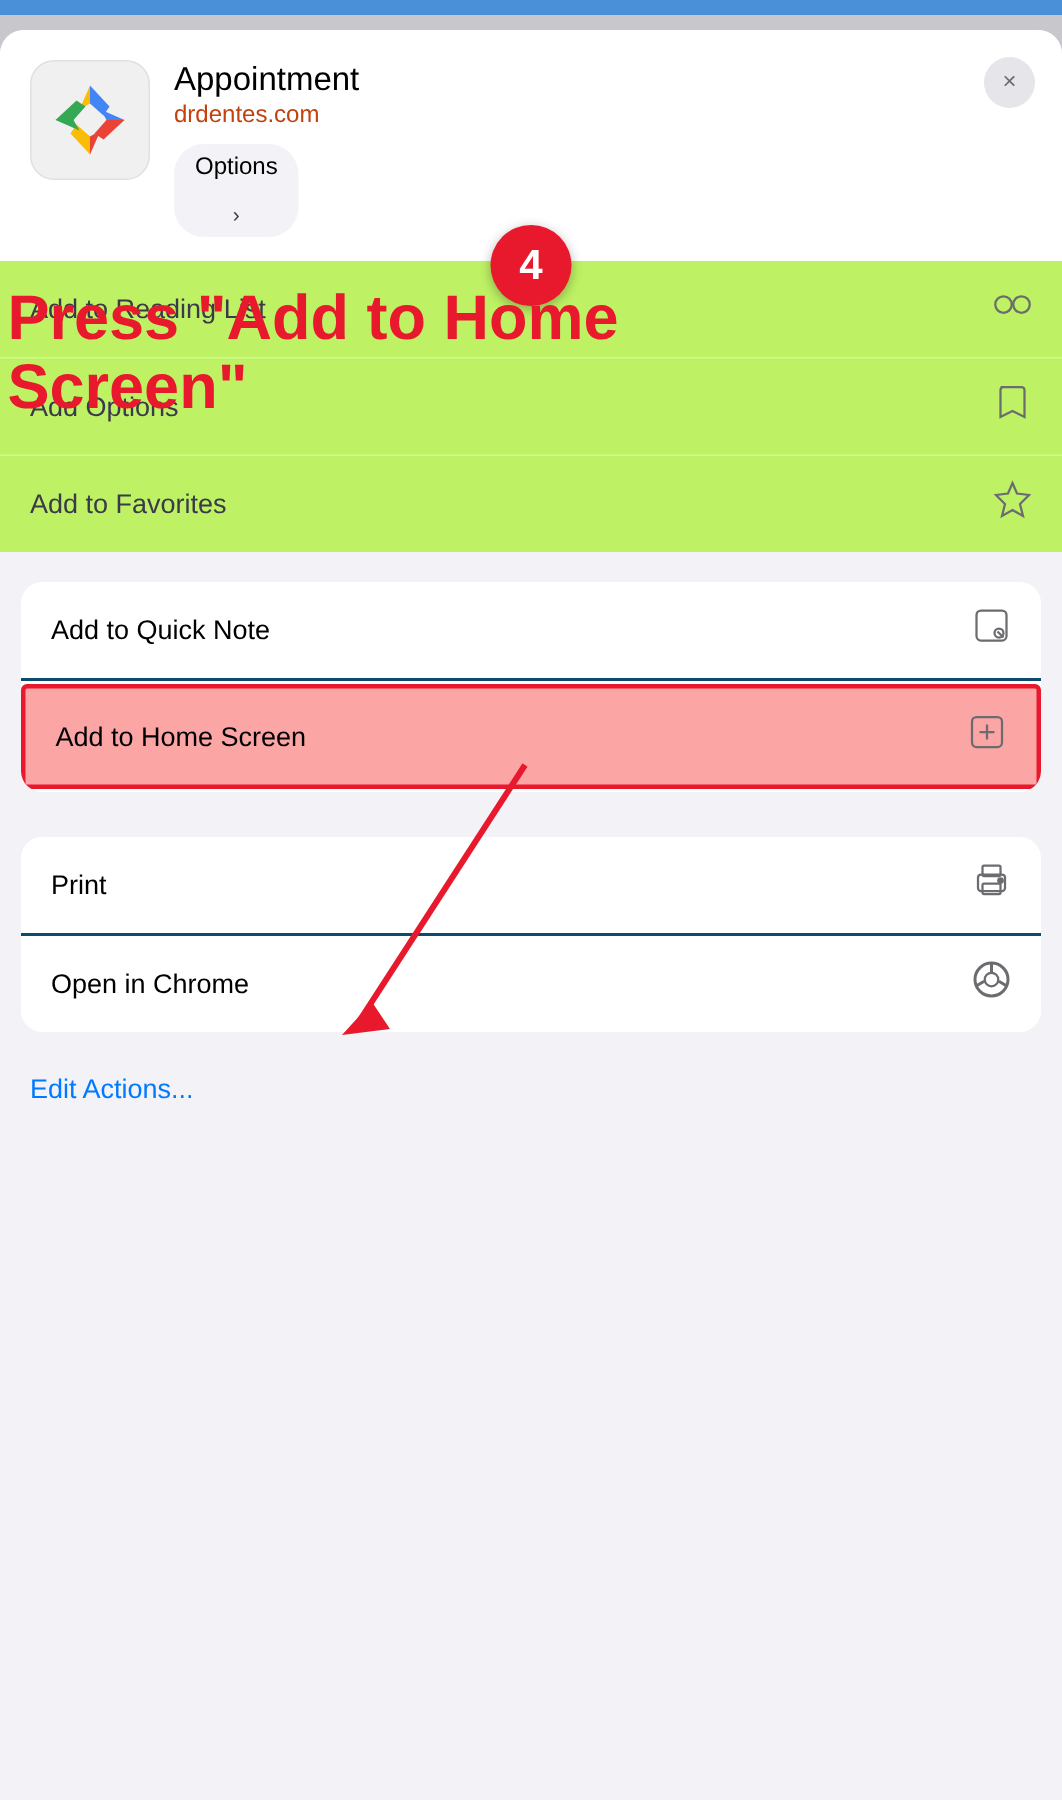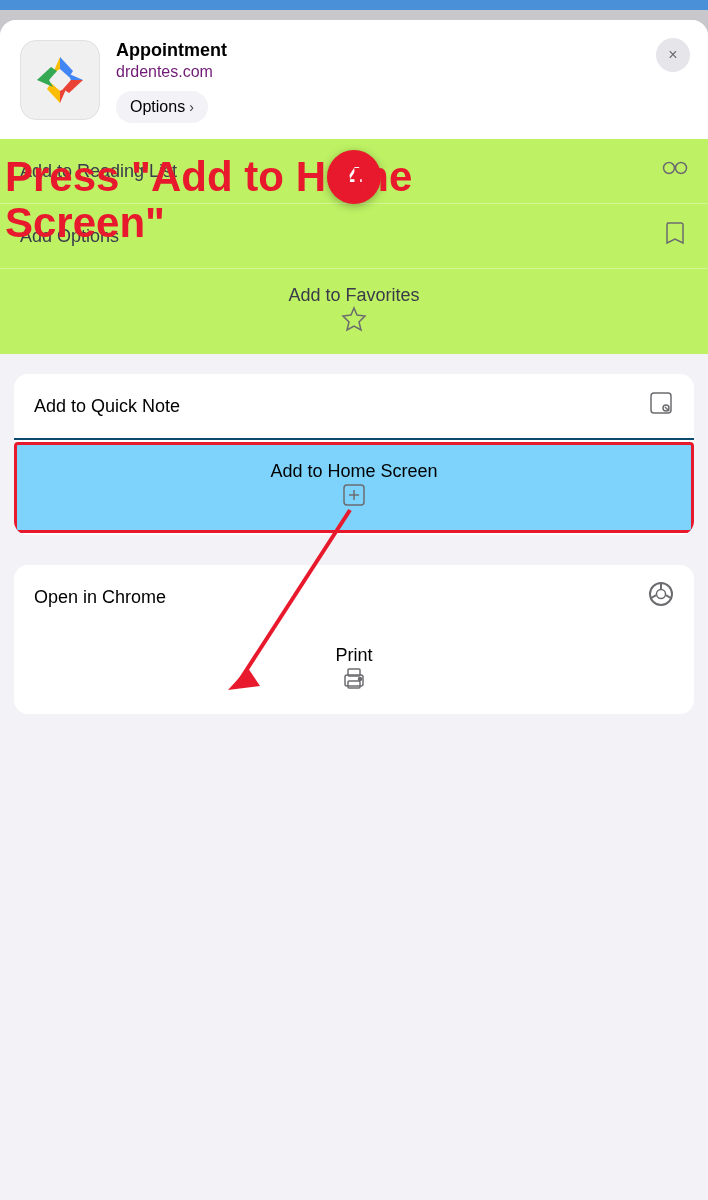--- a/index.html
+++ b/index.html
@@ -55,43 +55,44 @@
     .app-icon svg {
       width: 54px;
       height: 54px;
     }
 
     .app-info {
       flex: 1;
     }
 
     .app-title {
-      font-size: 18px;
-      font-weight: 700;
+      font-size: 22px;
+      font-weight: 400;
       color: #000;
       margin-bottom: 2px;
     }
 
     .app-domain {
       font-size: 16px;
-      color: #701a75;
+      color: #c2410c;
       margin-bottom: 10px;
     }
 
     .options-btn {
       background: #f2f2f7;
       border: none;
       border-radius: 20px;
       padding: 7px 14px;
       font-size: 16px;
       color: #000;
       display: flex;
       align-items: center;
-      gap: 4px;
+      gap: 14px;
       cursor: pointer;
+      flex-direction: column;
     }
 
     .options-chevron {
       font-size: 14px;
       color: #3c3c43;
     }
 
     .close-btn {
       width: 34px;
       height: 34px;
@@ -159,41 +160,40 @@
       align-items: center;
       justify-content: space-between;
       padding: 16px 20px;
       border-bottom: 2px solid #0c4a6e;
       background: transparent;
       cursor: pointer;
     }
 
     .menu-item:last-child {
       border-bottom: none;
-      flex-direction: column;
     }
 
     .menu-item-label {
       font-size: 18px;
       color: #000;
     }
 
     .menu-item-label.dimmed {
       color: #6c6c70;
     }
 
     .menu-item-icon {
       font-size: 22px;
       color: #6c6c70;
     }
 
     
     .home-screen-item {
       border: 3px solid #e8192c;
-      background: #7dd3fc;
+      background: #fca5a5;
     }
 
     .section-divider {
       height: 10px;
       background: #f2f2f7;
     }
 
     
     .edit-actions {
       padding: 18px 20px;
@@ -348,39 +348,42 @@
   </div>
 
   <svg class="arrow-overlay" viewBox="0 0 708 320" xmlns="http://www.w3.org/2000/svg" style="position:absolute;top:430px;left:0;width:708px;height:320px;pointer-events:none;z-index:18;">
     <line x1="350" y1="60" x2="240" y2="230" stroke="#e8192c" stroke-width="4"></line>
     <polygon points="228,240 248,218 260,236" fill="#e8192c"></polygon>
   </svg>
 
   <div class="section-divider"></div>
 
   <div class="menu-section">
+    <div class="menu-item">
+      <span class="menu-item-label">Print</span>
+      <div class="menu-item-icon">
+        <svg class="menu-icon" viewBox="0 0 26 26" xmlns="http://www.w3.org/2000/svg">
+          <rect x="4" y="9" width="18" height="11" rx="2" stroke="#6c6c70" fill="none"></rect>
+          <rect x="7" y="15" width="12" height="7" rx="1" stroke="#6c6c70" fill="none"></rect>
+          <rect x="7" y="3" width="12" height="7" rx="1" stroke="#6c6c70" fill="none"></rect>
+          <circle cx="19" cy="13" r="1.5" fill="#6c6c70"></circle>
+        </svg>
+      </div>
+    </div>
     <div class="menu-item" style="border-bottom:none;">
       <span class="menu-item-label">Open in Chrome</span>
       <div class="menu-item-icon">
         <svg class="menu-icon" viewBox="0 0 26 26" xmlns="http://www.w3.org/2000/svg">
           <circle cx="13" cy="13" r="11" stroke="#6c6c70" fill="none" stroke-width="2"></circle>
           <circle cx="13" cy="13" r="4.5" stroke="#6c6c70" fill="none" stroke-width="1.5"></circle>
           <line x1="13" y1="2" x2="13" y2="8.5" stroke="#6c6c70" stroke-width="2"></line>
           <line x1="2.5" y1="17.5" x2="8.1" y2="14.2" stroke="#6c6c70" stroke-width="2"></line>
           <line x1="17.9" y1="14.2" x2="23.5" y2="17.5" stroke="#6c6c70" stroke-width="2"></line>
         </svg>
       </div>
     </div>
-    <div class="menu-item">
-      <span class="menu-item-label">Print</span>
-      <div class="menu-item-icon">
-        <svg class="menu-icon" viewBox="0 0 26 26" xmlns="http://www.w3.org/2000/svg">
-          <rect x="4" y="9" width="18" height="11" rx="2" stroke="#6c6c70" fill="none"></rect>
-          <rect x="7" y="15" width="12" height="7" rx="1" stroke="#6c6c70" fill="none"></rect>
-          <rect x="7" y="3" width="12" height="7" rx="1" stroke="#6c6c70" fill="none"></rect>
-          <circle cx="19" cy="13" r="1.5" fill="#6c6c70"></circle>
-        </svg>
-      </div>
-    </div>
-  </div>
-
+  </div>
+
+  <div class="edit-actions">
+    <a href="#" class="edit-actions-link">Edit Actions...</a>
+  </div>
 
 </div>
 
 </body></html>

